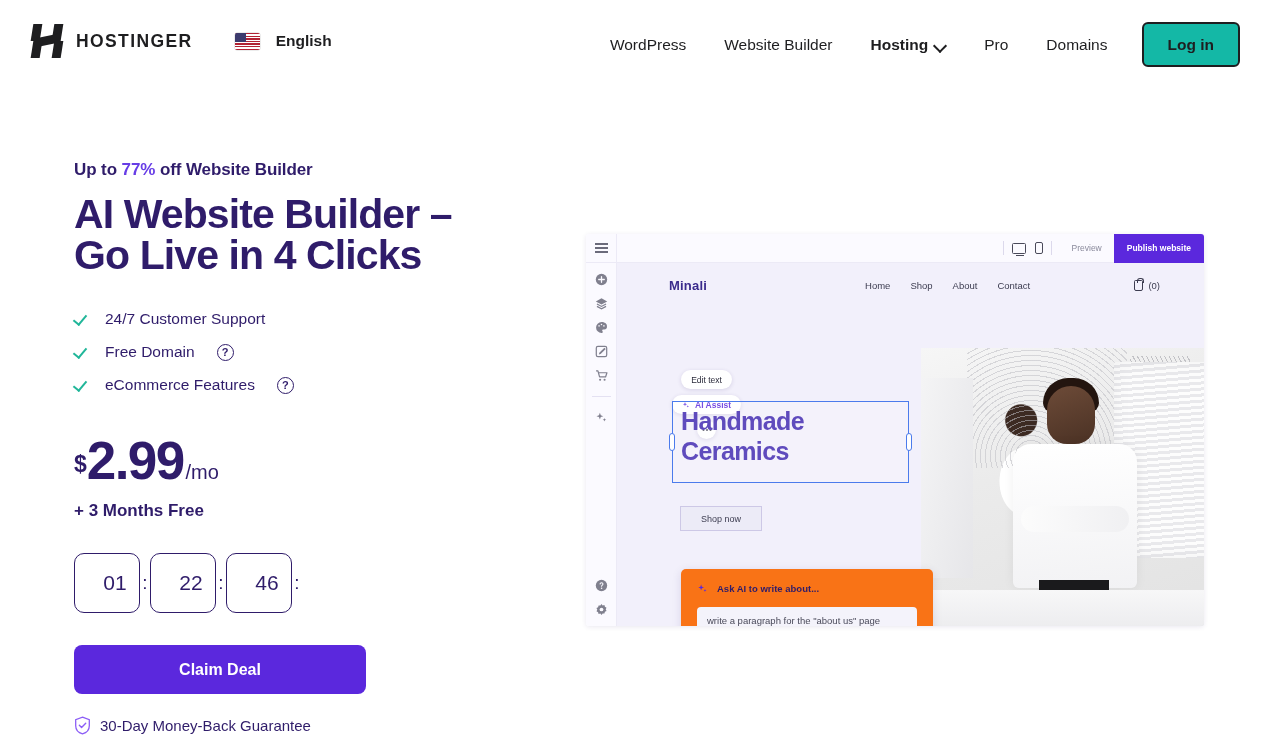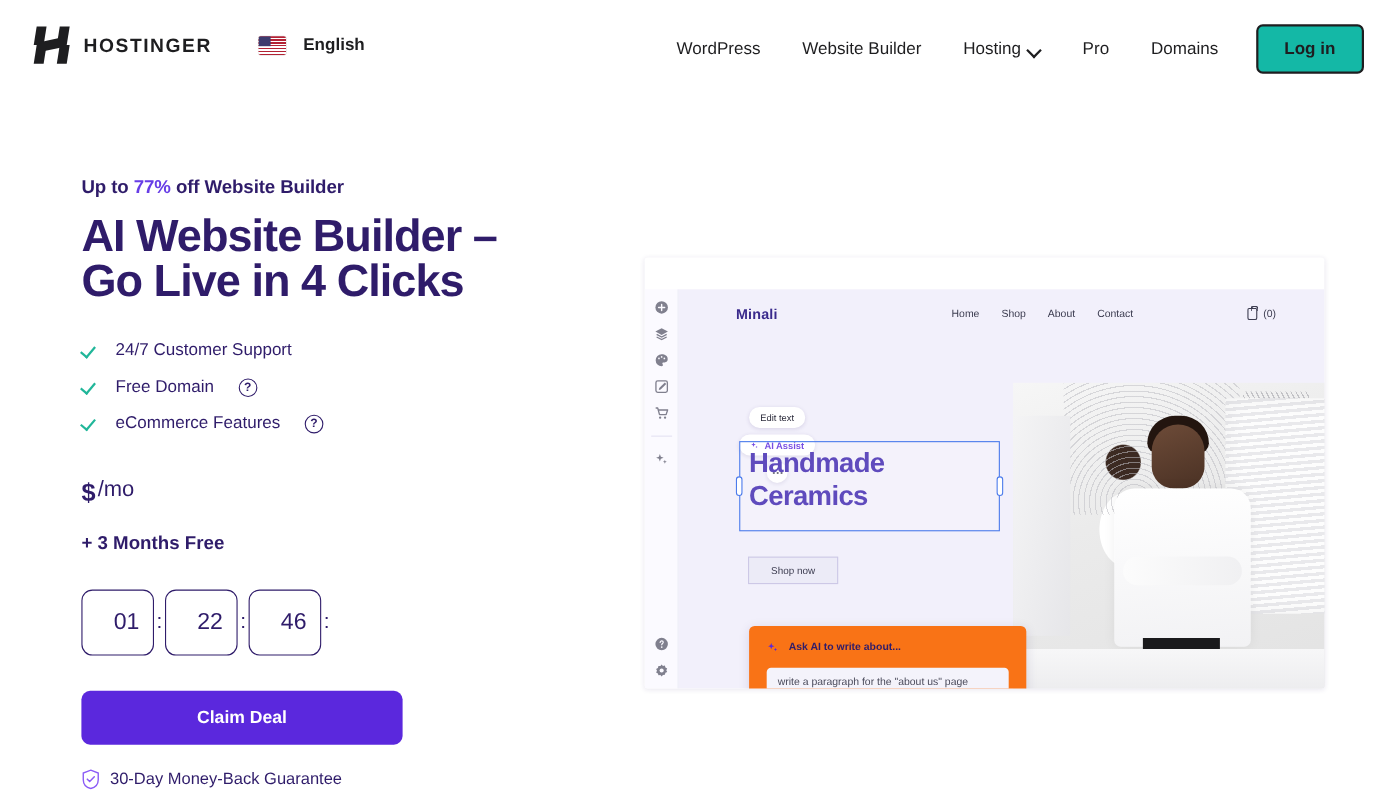--- a/index.html
+++ b/index.html
@@ -37,21 +37,21 @@
   .flag .canton {
     position: absolute; left: 0; top: 0; width: 11px; height: 9.2px; background: #3c3b6e;
   }
   .lang-label { font-size: 15.5px; font-weight: bold; color: #1e1e20; }
 
   .nav { position: absolute; right: 32px; top: 22px; display: flex; align-items: center; gap: 0; }
   .nav a {
     font-size: 15.5px; color: #1e1e20; text-decoration: none; padding: 0 19px;
     display: flex; align-items: center; gap: 7px; height: 40px; white-space: nowrap;
   }
-  .nav a.has-caret { font-weight: normal; }
+  .nav a.has-caret { font-weight: bold; }
   .caret { display: inline-block; width: 11px; height: 7px; position: relative; }
   .caret::after {
     content: ""; position: absolute; left: 0; top: 0; width: 8px; height: 8px;
     border-right: 2px solid #1e1e20; border-bottom: 2px solid #1e1e20;
     transform: rotate(45deg);
   }
   .login-btn {
     margin-left: 15px; border: 2px solid #1e1e20; border-radius: 6px;
     height: 45px; padding: 0 24px; display: flex; align-items: center;
     font-size: 15.5px; font-weight: bold; color: #1e1e20; background: #14b8a6; cursor: pointer;
@@ -319,20 +319,21 @@
     </div>
     <div class="feat">
       <span class="check"></span>
       <span class="feat-label">eCommerce Features</span>
       <span class="qmark">?</span>
     </div>
   </div>
 
   <div class="price-row">
     <span class="currency">$</span>
+    <span class="amount">2.99</span>
     <span class="per">/mo</span>
   </div>
 
   <div class="bonus">+ 3 Months Free</div>
 
   <div class="countdown">
     <div class="cd-box">01</div>
     <div class="cd-sep">:</div>
     <div class="cd-box">22</div>
     <div class="cd-sep">:</div>
@@ -346,20 +347,33 @@
     <svg class="shield" viewBox="0 0 20 22">
       <path d="M10 1.2 18 4.2v7.2c0 5-3.4 8.3-8 9.4-4.6-1.1-8-4.4-8-9.4V4.2Z" fill="none" stroke="#8b5cf6" stroke-width="1.5"></path>
       <path d="M6.3 10.8 8.9 13.4 13.8 8.3" fill="none" stroke="#8b5cf6" stroke-width="1.6" stroke-linecap="round" stroke-linejoin="round"></path>
     </svg>
     <span class="guarantee-label">30-Day Money-Back Guarantee</span>
   </div>
 </div>
 
 <div class="builder">
 
+  <div class="b-topbar">
+    <div class="b-burger">
+        <i></i>
+      </div>
+    <div class="b-top-right">
+      <div class="b-divider"></div>
+      <div class="ic-desktop"></div>
+      <div class="ic-mobile"></div>
+      <div class="b-divider"></div>
+      <div class="b-preview">Preview</div>
+      <div class="b-publish">Publish website</div>
+    </div>
+  </div>
 
   <div class="b-sidebar">
     <svg class="sb-ic" viewBox="0 0 16 16">
       <circle cx="8" cy="8" r="7" fill="#6b6b7b"></circle>
         <path d="M8 4.6v6.8M4.6 8h6.8" stroke="#fbfaff" stroke-width="1.6" stroke-linecap="round"></path>
     </svg>
     <svg class="sb-ic" viewBox="0 0 16 16">
       <path d="M8 1.6 15 5.4 8 9.2 1 5.4Z" fill="#6b6b7b"></path>
         <path d="M2.4 8.6 8 11.6l5.6-3" stroke="#6b6b7b" stroke-width="1.5" fill="none"></path>
         <path d="M2.4 11.5 8 14.4l5.6-2.9" stroke="#6b6b7b" stroke-width="1.5" fill="none"></path>

